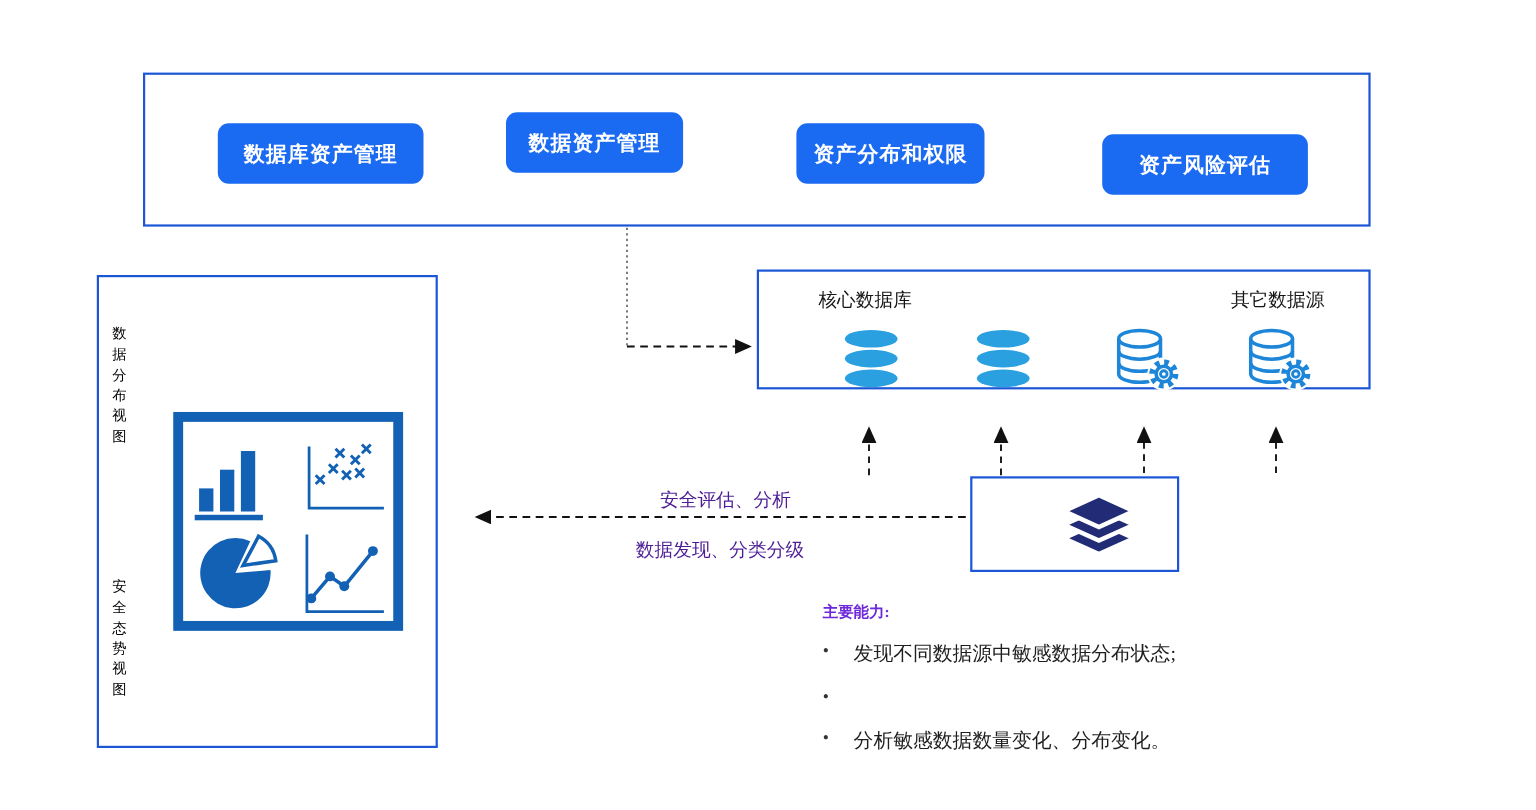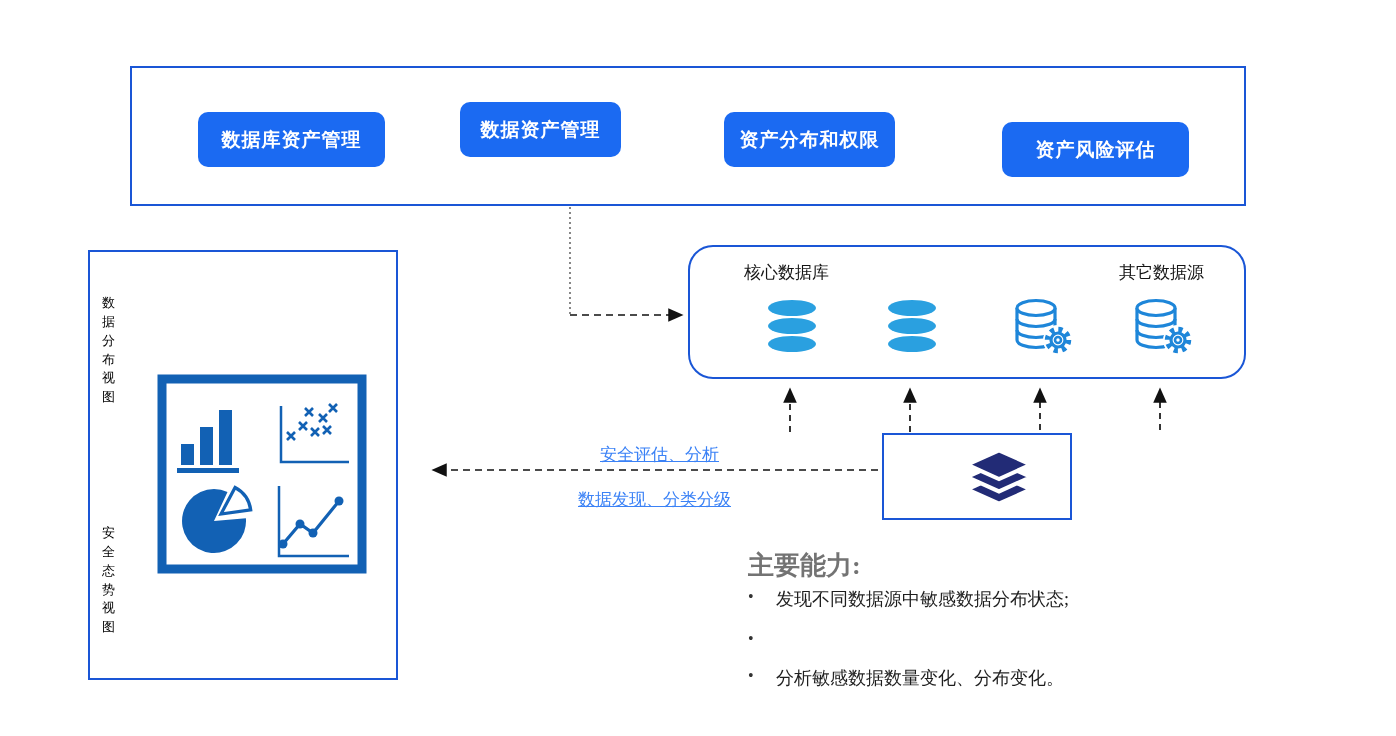--- a/index.html
+++ b/index.html
@@ -53,21 +53,21 @@
     word-break: break-all;
     color: #000000;
     font-weight: 500;
     letter-spacing: 1px;
   }
   .vlabel-top { left: 12px; top: 42px; }
   .vlabel-bottom { left: 12px; top: 272px; }
   .chart-figure { position: absolute; left: 67px; top: 122px; width: 210px; height: 200px; }
 
   
-  .ds-panel { left: 688px; top: 245px; width: 558px; height: 134px; border-radius: 25px; }
+  .ds-panel { left: 688px; top: 245px; width: 558px; height: 109px; }
   .ds-label {
     position: absolute;
     top: 14px;
     font-size: 17px;
     color: #141414;
     font-weight: 500;
   }
   .ds-label-core { left: 54px; }
   .ds-label-other { right: 40px; }
   .db-icon { position: absolute; top: 50px; width: 64px; height: 60px; }
@@ -79,35 +79,34 @@
   
   .layers-panel {
     left: 882px; top: 433px; width: 190px; height: 87px;
     display: flex; align-items: center; justify-content: center;
   }
 
   
   .flow-label {
     position: absolute;
     font-size: 17px;
-    color: #3b82f6;
+    color: #4c1d95;
     font-weight: 500;
-    text-decoration: underline;
   }
   .flow-label-1 { left: 600px; top: 443px; }
   .flow-label-2 { left: 578px; top: 488px; }
 
   
   .capabilities { position: absolute; left: 748px; top: 548px; width: 500px; }
   .capabilities-title {
-    font-size: 26px;
+    font-size: 14px;
     font-weight: 700;
-    color: #737373;
+    color: #6d28d9;
     font-family: "Liberation Serif", "DejaVu Serif", serif;
-    margin-bottom: 4px;
+    margin-bottom: 16px;
   }
   .cap-item {
     display: flex;
     align-items: flex-start;
     font-size: 18px;
     color: #1e1e1e;
     margin-bottom: 18px;
     font-family: "Liberation Serif", "DejaVu Serif", serif;
   }
   .cap-bullet { width: 28px; flex: 0 0 28px; font-size: 16px; color: #333; padding-top: 1px; }

